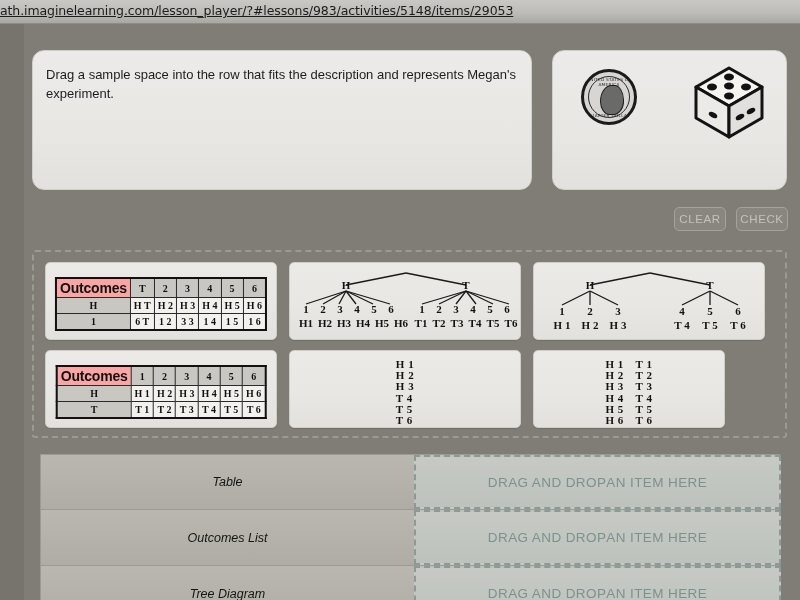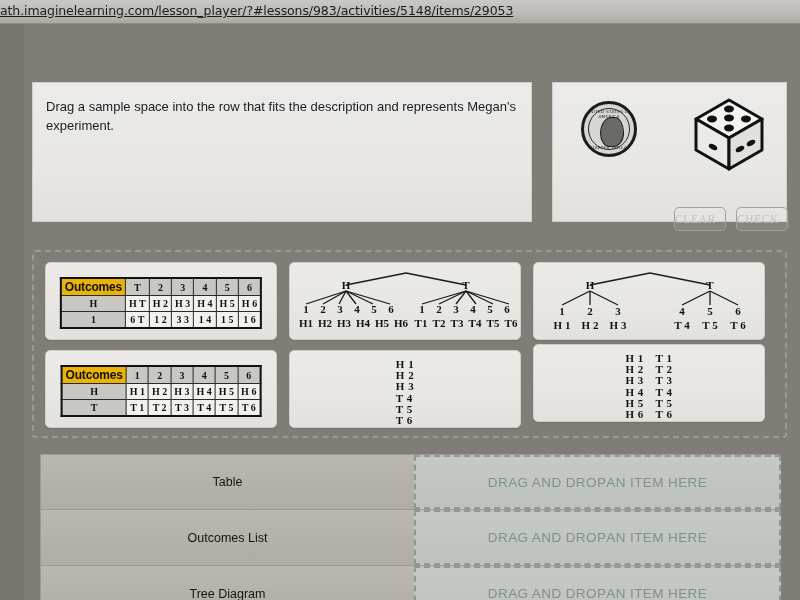--- a/index.html
+++ b/index.html
@@ -48,23 +48,22 @@
     left: 24px; top: 0px;
     width: 776px; height: 576px;
     background: #7f7d76;
   }
 
   
   .top-panel {
     position: absolute;
     background: linear-gradient(to bottom, #ecebe9 0%, #e8e7e4 60%, #e2e1de 100%);
     border: 1px solid #cfcec9;
-    border-radius: 0;
-    box-sizing: border-box;
-    margin-top: 32px;
+    border-radius: 12px;
+    box-sizing: border-box;
   }
   #prompt-panel {
     left: 32px; top: 26px;
     width: 500px; height: 140px;
   }
   #prompt-text {
     position: absolute;
     left: 13px; top: 14px;
     width: 470px;
     font-size: 13px;
@@ -130,24 +129,24 @@
   .action-btn {
     position: absolute;
     top: 0;
     width: 52px; height: 24px;
     border: 1.5px solid #a4a29b;
     border-radius: 5px;
     background: rgba(255,255,255,0.07);
     color: #c4c2bb;
     font-size: 11.5px;
     letter-spacing: 0.6px;
-    text-align: left;
+    text-align: center;
     line-height: 22px;
     box-sizing: border-box;
-    font-family: Liberation Serif, serif;
+    font-family: Liberation Sans, sans-serif;
   }
   #clear-button { left: 122px; }
   #check-button { left: 184px; }
 
   
   #options-tray {
     position: absolute;
     left: 32px; top: 226px;
     width: 755px; height: 188px;
     border: 2px dashed #9b9992;
@@ -160,21 +159,21 @@
     border: 1px solid #cecdc8;
     border-radius: 5px;
     box-sizing: border-box;
     box-shadow: 0 1px 1px rgba(0,0,0,0.10);
   }
   #option-table-1   { left: 11px;  top: 10px;  width: 232px; height: 78px; }
   #option-tree-1    { left: 255px; top: 10px; width: 232px; height: 78px; }
   #option-tree-2    { left: 499px; top: 10px; width: 232px; height: 78px; }
   #option-table-2   { left: 11px;  top: 98px;  width: 232px; height: 78px; }
   #option-list-1    { left: 255px; top: 98px; width: 232px; height: 78px; }
-  #option-list-2    { left: 499px; top: 92px; width: 232px; height: 78px; }
+  #option-list-2    { left: 499px; top: 98px; width: 192px; height: 78px; }
 
   
   .ss-table {
     position: absolute;
     left: 50%;
     transform: translateX(-50%);
     top: 14px;
     border-collapse: collapse;
     border: 2.5px solid #111;
     font-family: "Liberation Serif", serif;
@@ -187,23 +186,23 @@
     color: #111;
     text-align: center;
     padding: 1px 3px;
     height: 13px;
     white-space: nowrap;
   }
   .ss-table td.hdr  { background: #c9c7c1; }
   .ss-table td.lbl  { background: #c9c7c1; }
   .ss-table td.cell { background: #f2f1ee; }
   .ss-table td.corner {
-    background: #eab308;
+    background: #fca5a5;
     font-family: "Liberation Sans", sans-serif;
-    font-size: 12px;
+    font-size: 14px;
     letter-spacing: -0.2px;
   }
 
   
   .tree-wrap {
     position: absolute;
     left: 0; top: 0;
     width: 100%; height: 100%;
   }
   .tree-wrap svg { display: block; }
@@ -248,20 +247,21 @@
     position: absolute;
     left: 0; top: 0;
     width: 373px; height: 100%;
     background: linear-gradient(to bottom, #b9b7b0 0%, #b4b2ab 50%, #aeaca5 100%);
     color: #141414;
     font-size: 12.5px;
     display: flex;
     align-items: center;
     justify-content: center;
     box-sizing: border-box;
+    font-style: italic;
   }
   .drop-zone {
     position: absolute;
     left: 373px; top: 0;
     width: 367px; height: 100%;
     background: linear-gradient(to bottom, #c6c9c4 0%, #c2c6c1 50%, #bec2bd 100%);
     border: 2px dashed #8b9a95;
     box-sizing: border-box;
     display: flex;
     flex-direction: row;

